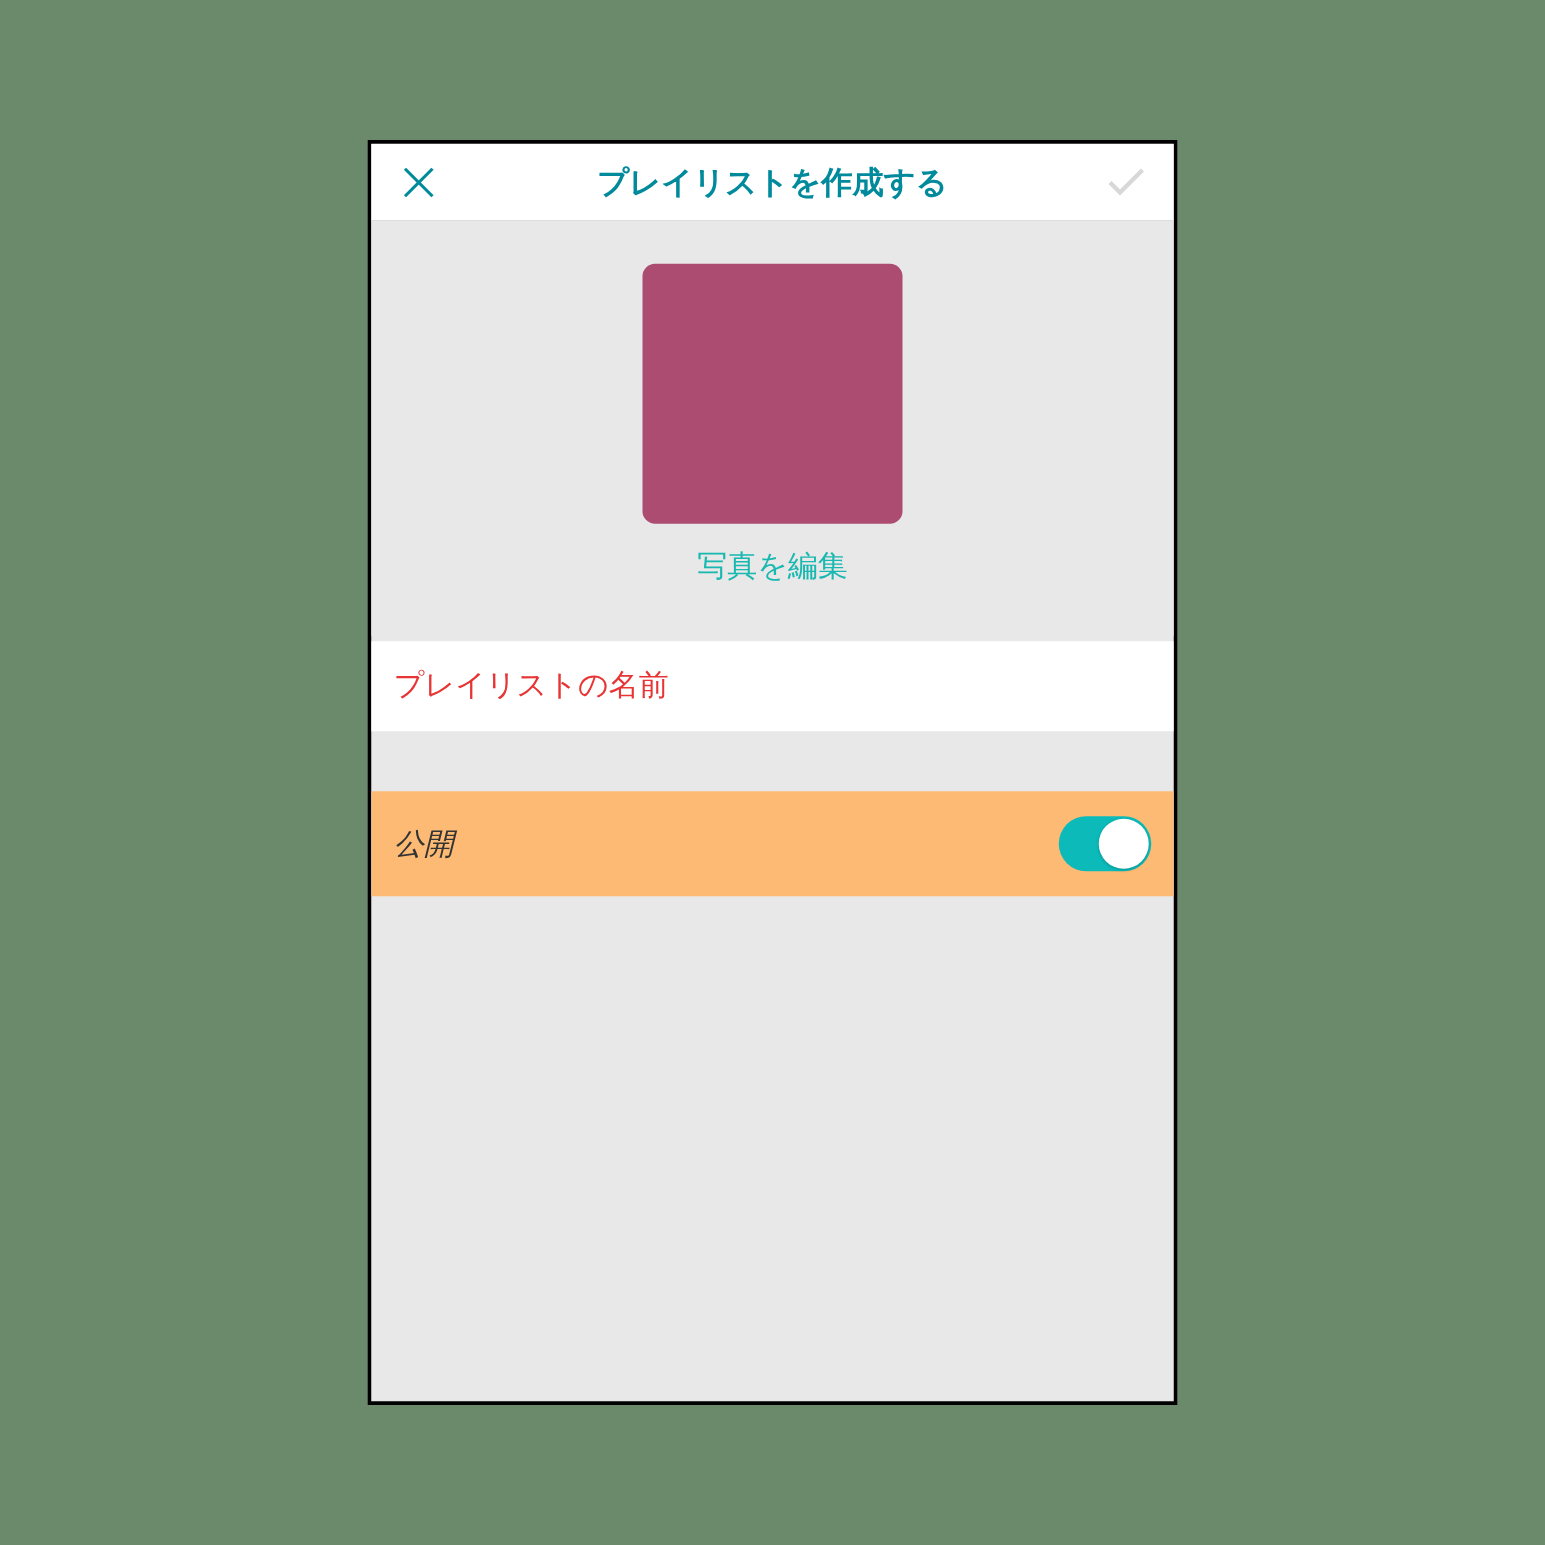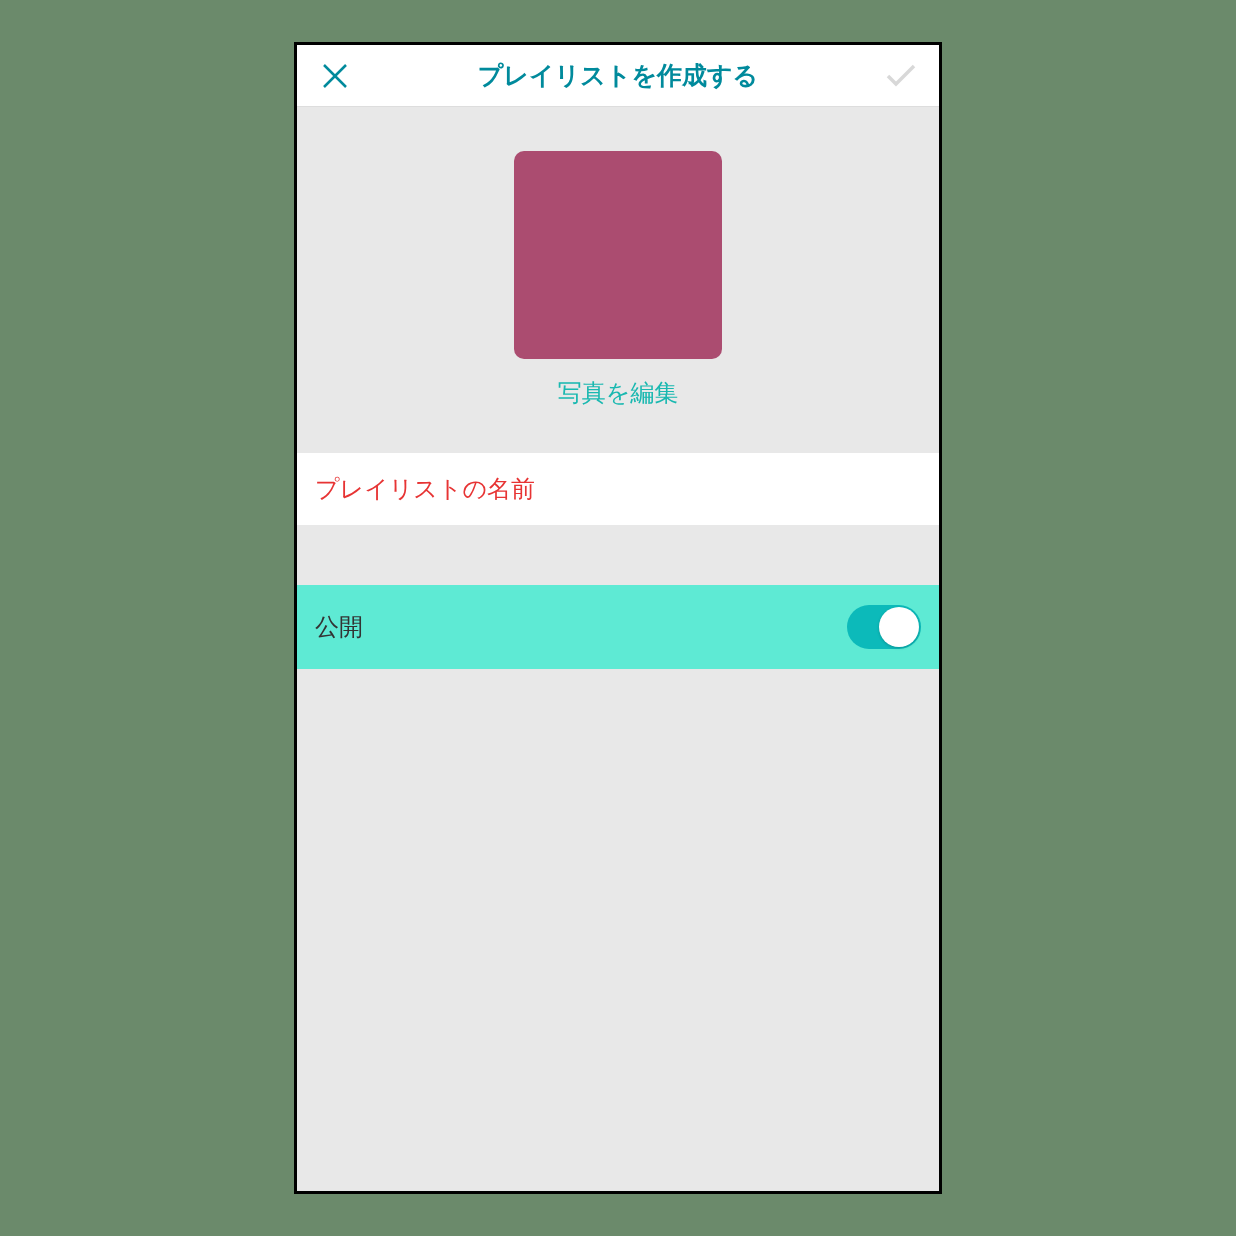--- a/index.html
+++ b/index.html
@@ -13,21 +13,21 @@
       height: 1236px;
       background: #6b8a6b;
       display: flex;
       align-items: center;
       justify-content: center;
       font-family: -apple-system, "Hiragino Sans", "Hiragino Kaku Gothic ProN", sans-serif;
     }
     
     .phone-frame {
       width: 648px;
-      height: 1152px;
+      height: 1012px;
       background: #e8e8e8;
       border: 3px solid #000;
       position: relative;
       overflow: hidden;
     }
     
     .header {
       height: 62px;
       background: #ffffff;
       display: flex;
@@ -58,21 +58,21 @@
       width: 40px;
       height: 40px;
       display: flex;
       align-items: center;
       justify-content: center;
       cursor: pointer;
     }
     
     .photo-section {
       background: #e8e8e8;
-      padding: 44px 0 40px 0;
+      padding: 34px 0 40px 0;
       display: flex;
       flex-direction: column;
       align-items: center;
     }
     
     .photo-placeholder {
       width: 208px;
       height: 208px;
       background: #ab4c70;
       border-radius: 10px;
@@ -100,26 +100,27 @@
       font-size: 24px;
       color: #333;
       background: transparent;
     }
     
     .name-input::placeholder {
       color: #e73434;
     }
     
     .public-section {
-      background: #5eead4;
+      background: #fdba74;
       padding: 20px 18px;
-      margin-top: 60px;
+      margin-top: 48px;
       display: flex;
       align-items: center;
       justify-content: space-between;
+      font-style: italic;
     }
     
     .public-label {
       color: #333333;
       font-size: 24px;
       font-weight: 400;
     }
     
     .toggle {
       width: 74px;

